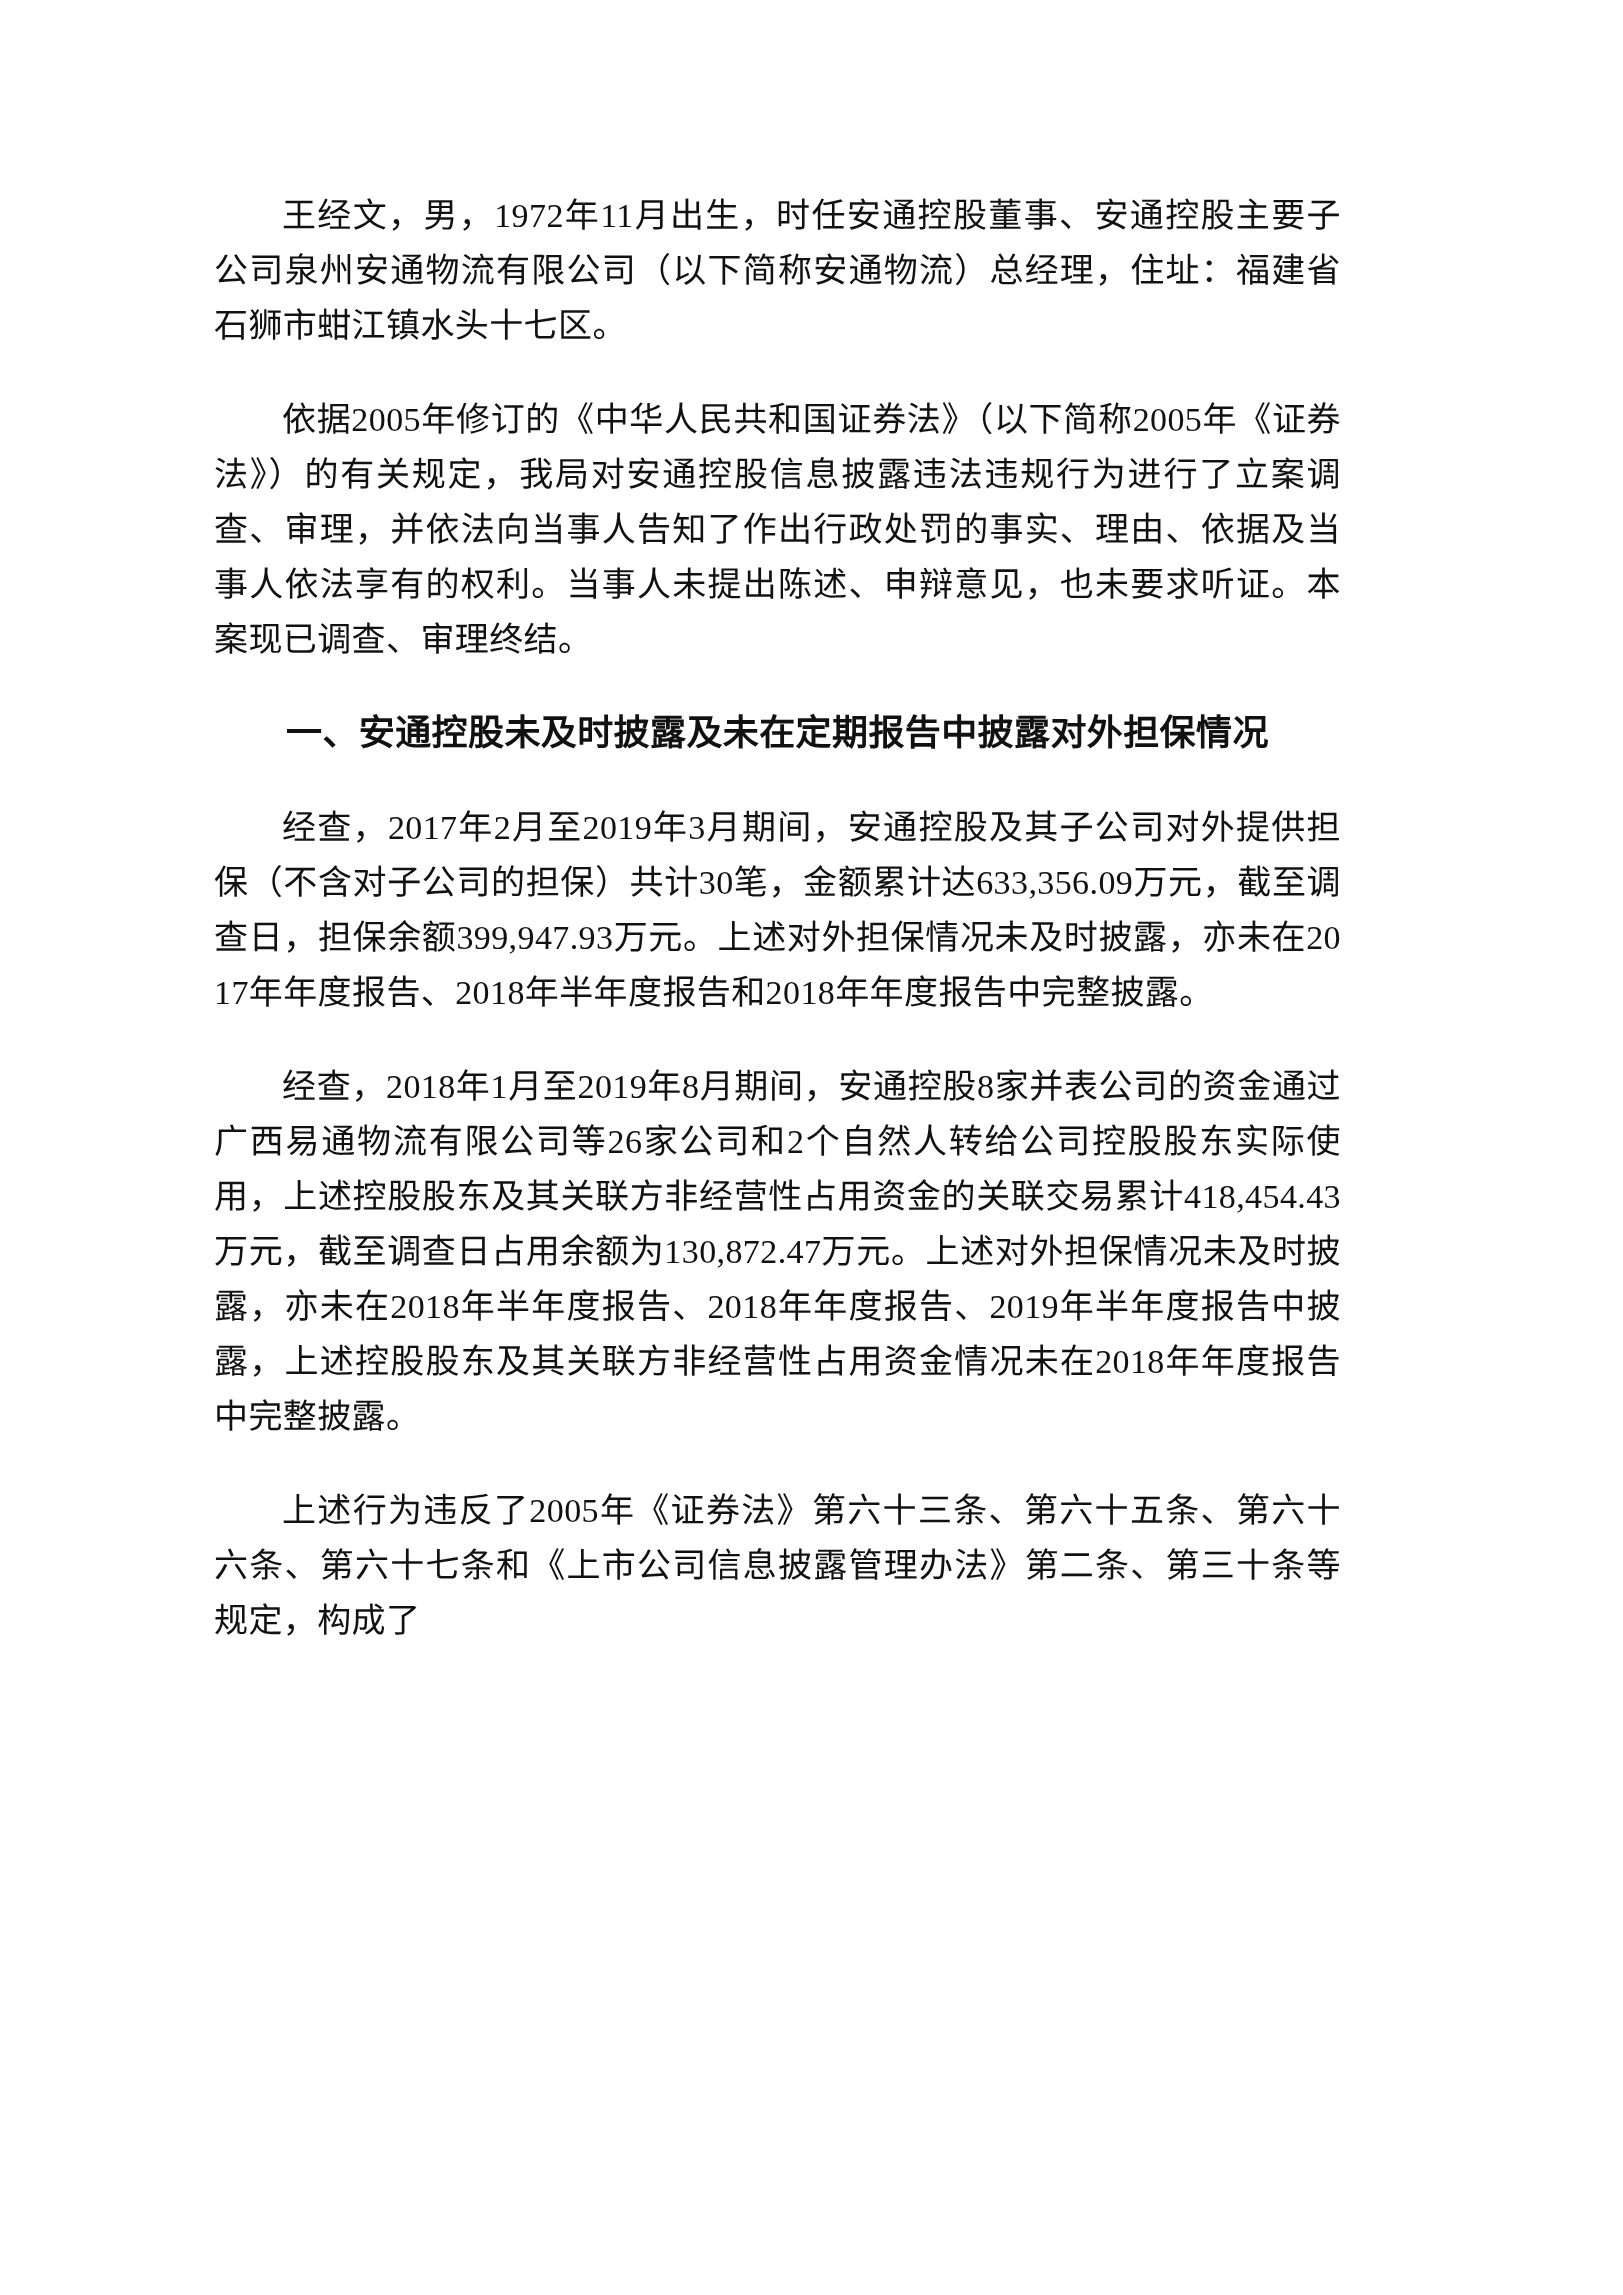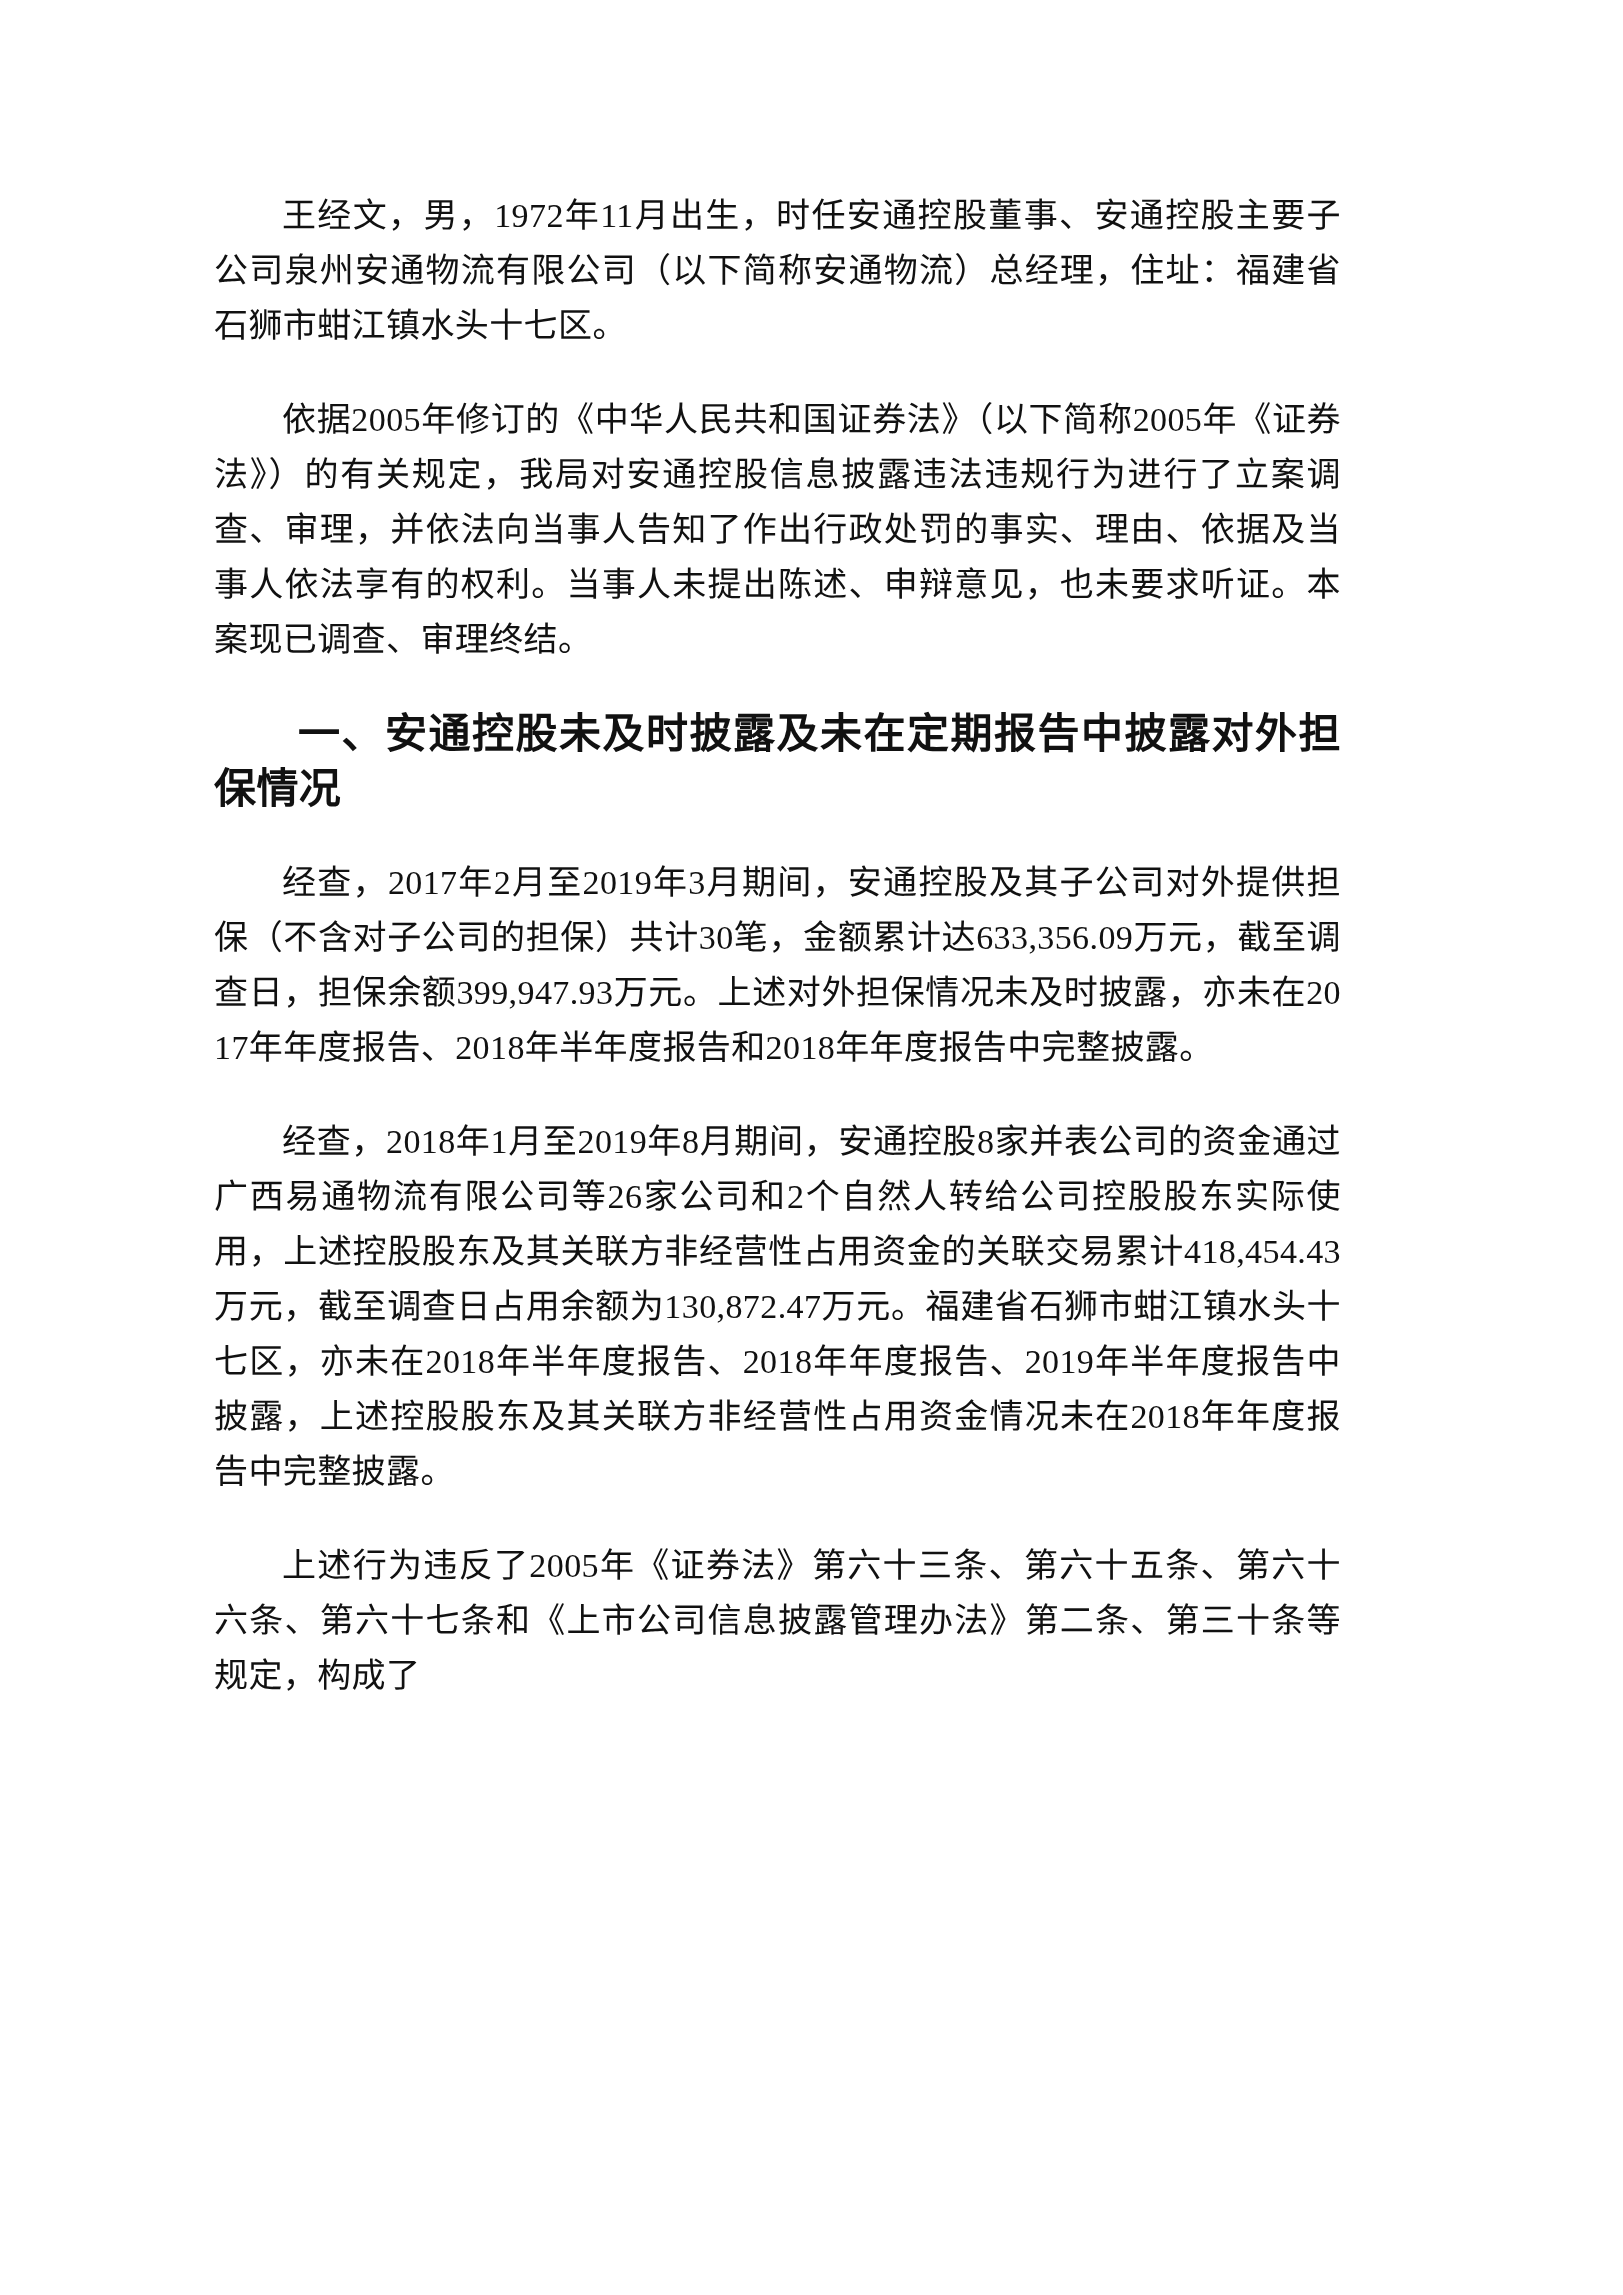--- a/index.html
+++ b/index.html
@@ -25,36 +25,36 @@
     font-family: "Liberation Serif", "DejaVu Serif", serif;
     font-size: 34px;
     line-height: 55px;
     text-align: justify;
     text-indent: 2em;
     letter-spacing: 0.4px;
     word-break: break-all;
   }
   .heading {
     margin: 0 0 39px 0;
-    font-family: Liberation Sans, sans-serif;
+    font-family: Liberation Serif, serif;
     font-weight: 700;
-    font-size: 42px;
+    font-size: 36px;
     line-height: 55px;
     text-align: justify;
     text-indent: 2em;
     letter-spacing: 0.4px;
     word-break: break-all;
   }
 </style>
 </head>
 <body>
 
 <div class="page">
   <div class="doc">
     <p class="para">王经文，男，1972年11月出生，时任安通控股董事、安通控股主要子公司泉州安通物流有限公司（以下简称安通物流）总经理，住址：福建省石狮市蚶江镇水头十七区。</p>
     <p class="para">依据2005年修订的《中华人民共和国证券法》（以下简称2005年《证券法》）的有关规定，我局对安通控股信息披露违法违规行为进行了立案调查、审理，并依法向当事人告知了作出行政处罚的事实、理由、依据及当事人依法享有的权利。当事人未提出陈述、申辩意见，也未要求听证。本案现已调查、审理终结。</p>
     <p class="heading">一、安通控股未及时披露及未在定期报告中披露对外担保情况</p>
     <p class="para">经查，2017年2月至2019年3月期间，安通控股及其子公司对外提供担保（不含对子公司的担保）共计30笔，金额累计达633,356.09万元，截至调查日，担保余额399,947.93万元。上述对外担保情况未及时披露，亦未在2017年年度报告、2018年半年度报告和2018年年度报告中完整披露。</p>
-    <p class="para">经查，2018年1月至2019年8月期间，安通控股8家并表公司的资金通过广西易通物流有限公司等26家公司和2个自然人转给公司控股股东实际使用，上述控股股东及其关联方非经营性占用资金的关联交易累计418,454.43万元，截至调查日占用余额为130,872.47万元。福建省石狮市蚶江镇水头十七区，亦未在2018年半年度报告、2018年年度报告、2019年半年度报告中披露，上述控股股东及其关联方非经营性占用资金情况未在2018年年度报告中完整披露。</p>
+    <p class="para">经查，2018年1月至2019年8月期间，安通控股8家并表公司的资金通过广西易通物流有限公司等26家公司和2个自然人转给公司控股股东实际使用，上述控股股东及其关联方非经营性占用资金的关联交易累计418,454.43万元，截至调查日占用余额为130,872.47万元。上述对外担保情况未及时披露，亦未在2018年半年度报告、2018年年度报告、2019年半年度报告中披露，上述控股股东及其关联方非经营性占用资金情况未在2018年年度报告中完整披露。</p>
     <p class="para">上述行为违反了2005年《证券法》第六十三条、第六十五条、第六十六条、第六十七条和《上市公司信息披露管理办法》第二条、第三十条等规定，构成了</p>
   </div>
 </div>
 
 
 </body></html>

